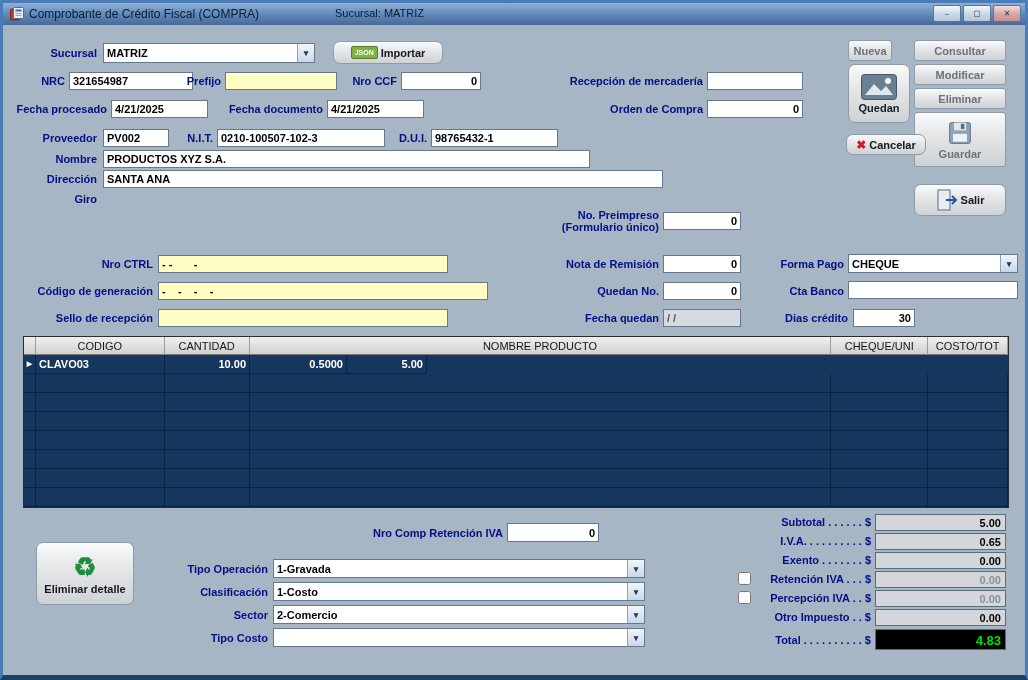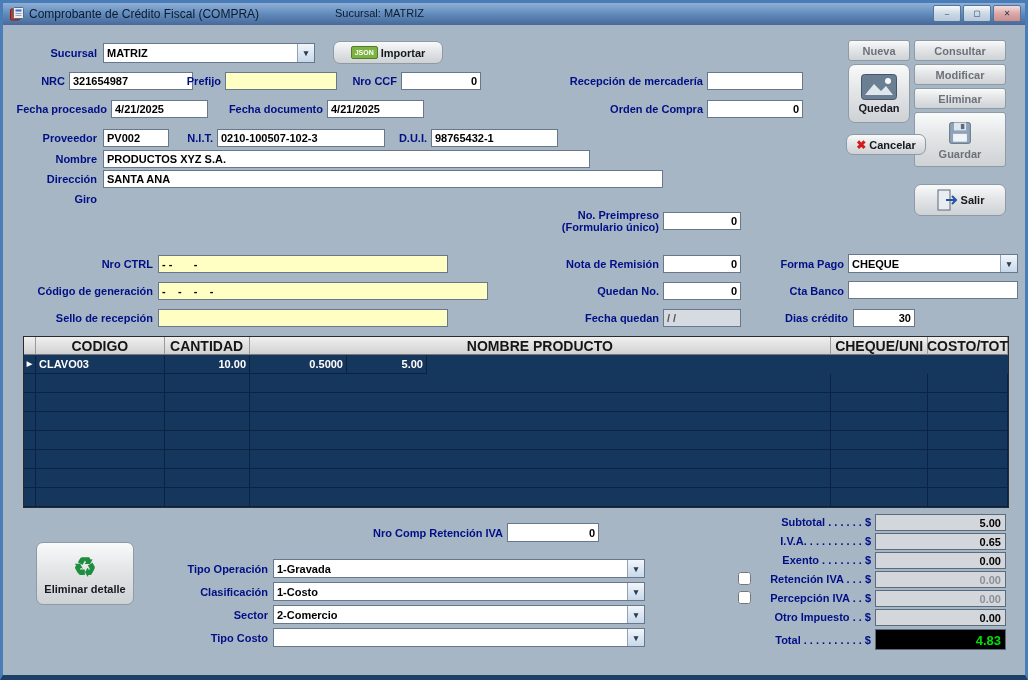--- a/index.html
+++ b/index.html
@@ -39,22 +39,22 @@
     background:linear-gradient(#f9fafa,#e3e5e7 45%,#cfd2d5); border:1px solid #8e9aa5;
     border-radius:3px; font-weight:bold; font-size:11px; color:#6b7278; cursor:pointer; }
   .btn.dark { color:#15191d;border-radius:7px; }
   .btn.col { flex-direction:column; gap:2px; }
   .redx { color:#d21c1c; font-size:12px; font-weight:bold; }
   .json-badge { display:inline-block; background:#7cb342; color:#fff; font-size:7px;
     font-weight:bold; padding:2px 3px; border-radius:2px; border:1px solid #557a2a; }
 
   #grid { position:absolute; left:20px; top:333px; width:986px; border:1px solid #2b2b2b; }
   .ghead { display:flex; height:18px; background:linear-gradient(#f0f0f0,#cfcfcf); }
-  .ghead .gc { display:flex; align-items:center; justify-content:center; font-weight:bold;
-    font-size:14px; color:#151515; border-right:1px solid #9a9a9a; border-bottom:1px solid #777; }
+  .ghead .gc { display:flex; align-items:center; justify-content:center; font-weight:normal;
+    font-size:11px; color:#151515; border-right:1px solid #9a9a9a; border-bottom:1px solid #777; }
   .grow { display:flex; height:19px; background:#15365d; }
   .grow .gc { display:flex; align-items:center; font-weight:bold; font-size:11px; color:#fff;
     border-right:1px solid #0a2342; border-bottom:1px solid #0a2342; padding:0 3px;
     overflow:hidden; white-space:nowrap; }
   .gc.r { justify-content:flex-end; }
   .gc.mark { justify-content:center; font-size:7px; padding:0; }
   .w-gut{width:12px}.w-cod{width:129px}.w-can{width:85px}.w-nom{width:583px}.w-cu{width:97px}.w-ct{width:80px}
 
   .totfld { position:absolute; width:131px; height:17px; background:#d3d7db; border:1px solid #5a6b7c;
     font-weight:bold; font-size:11px; color:#000; text-align:right; padding:2px 4px 0 0; }
@@ -88,21 +88,21 @@
   <span class="lbl" style="left:20px;top:44px;width:74px">Sucursal</span>
   <div class="dd" style="left:100px;top:40px;width:212px;height:20px">
     <span class="ddval">MATRIZ</span>
     <span class="ddarr">▾</span>
   </div>
   <div class="btn dark" style="left:330px;top:38px;width:110px;height:23px">
     <span class="json-badge">JSON</span>
     <span>Importar</span>
   </div>
 
-  <div class="btn" style="left:845px;top:37px;width:62px;height:21px">Nueva</div>
+  <div class="btn" style="left:845px;top:37px;width:44px;height:21px">Nueva</div>
   <div class="btn" style="left:911px;top:37px;width:92px;height:21px">Consultar</div>
   <div class="btn" style="left:911px;top:61px;width:92px;height:21px">Modificar</div>
   <div class="btn" style="left:911px;top:85px;width:92px;height:21px">Eliminar</div>
   <div class="btn col dark" style="left:845px;top:61px;width:62px;height:59px">
     <svg width="36" height="26" viewBox="0 0 36 26">
         <rect x="0.5" y="0.5" width="35" height="25" rx="3" fill="#6b7f93" stroke="#44566b"></rect>
         <path d="M4 21 L13 10 L20 17 L25 12 L32 21 Z" fill="#dfe7ee"></path>
         <circle cx="27" cy="7" r="3" fill="#f5f7fa"></circle>
       </svg>
     <span>Quedan</span>

